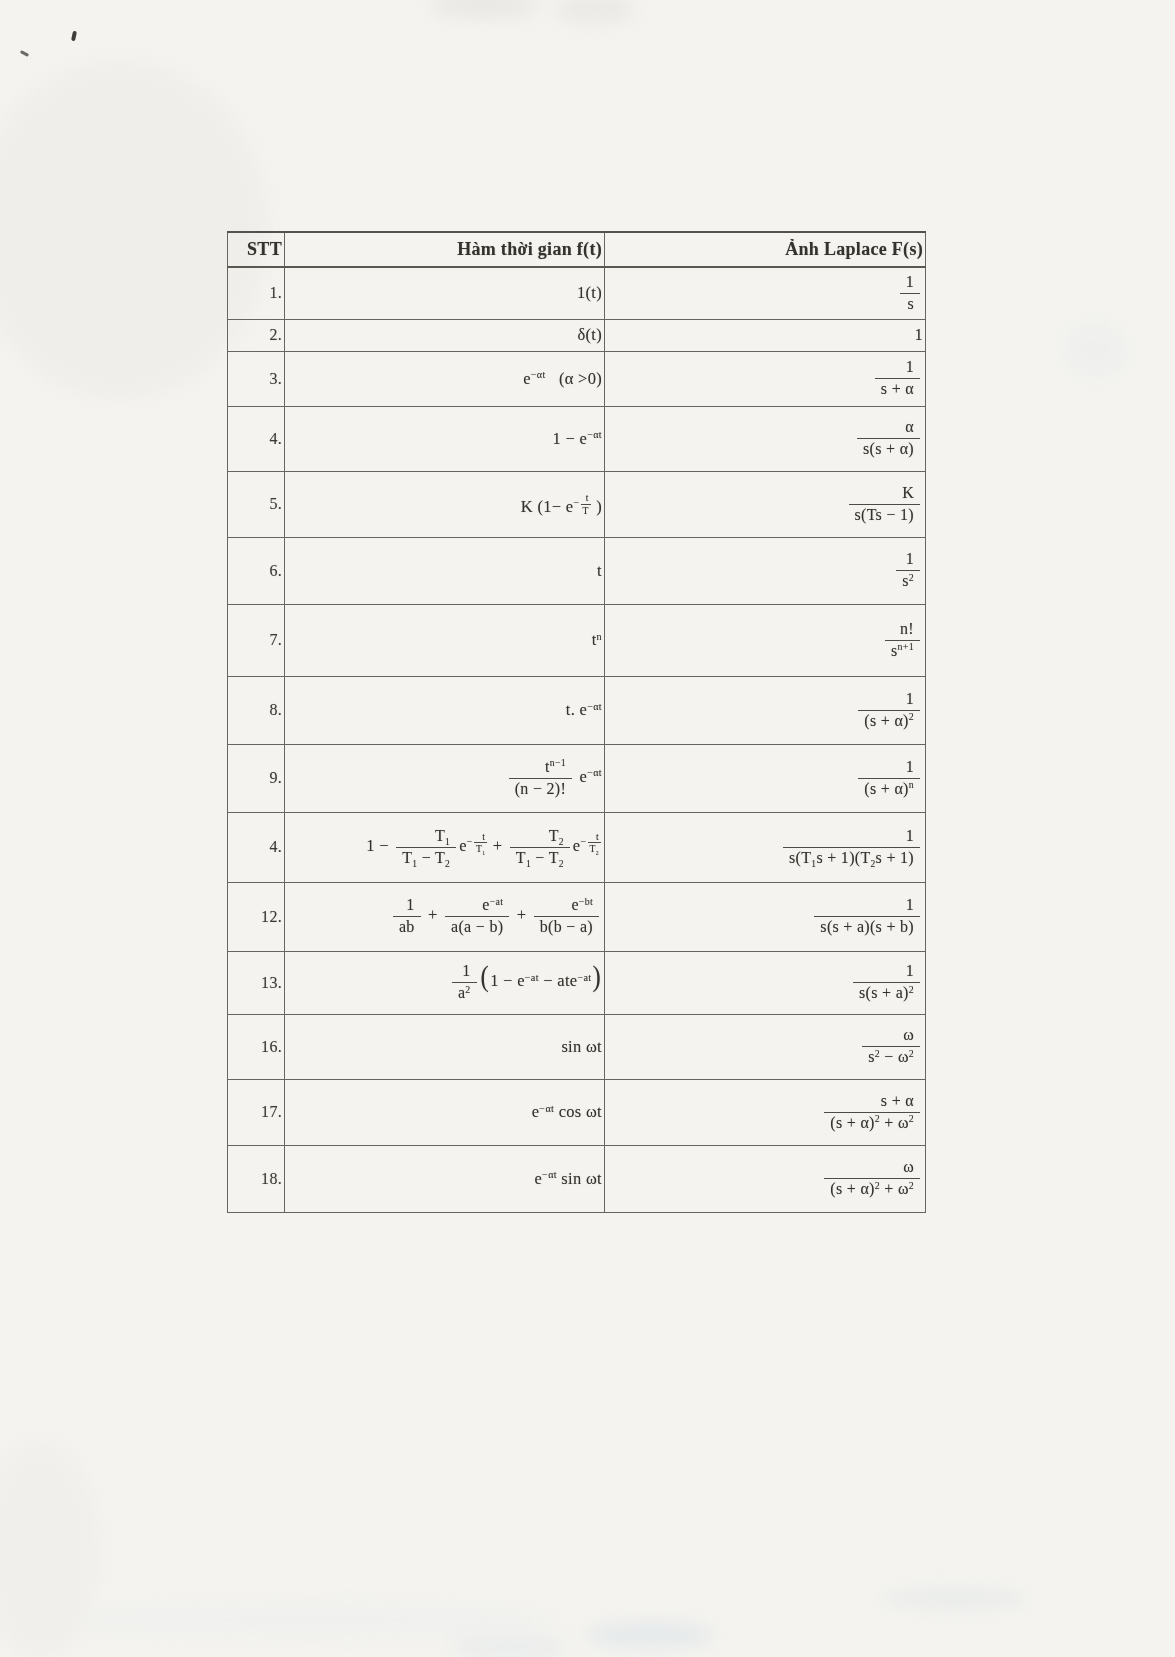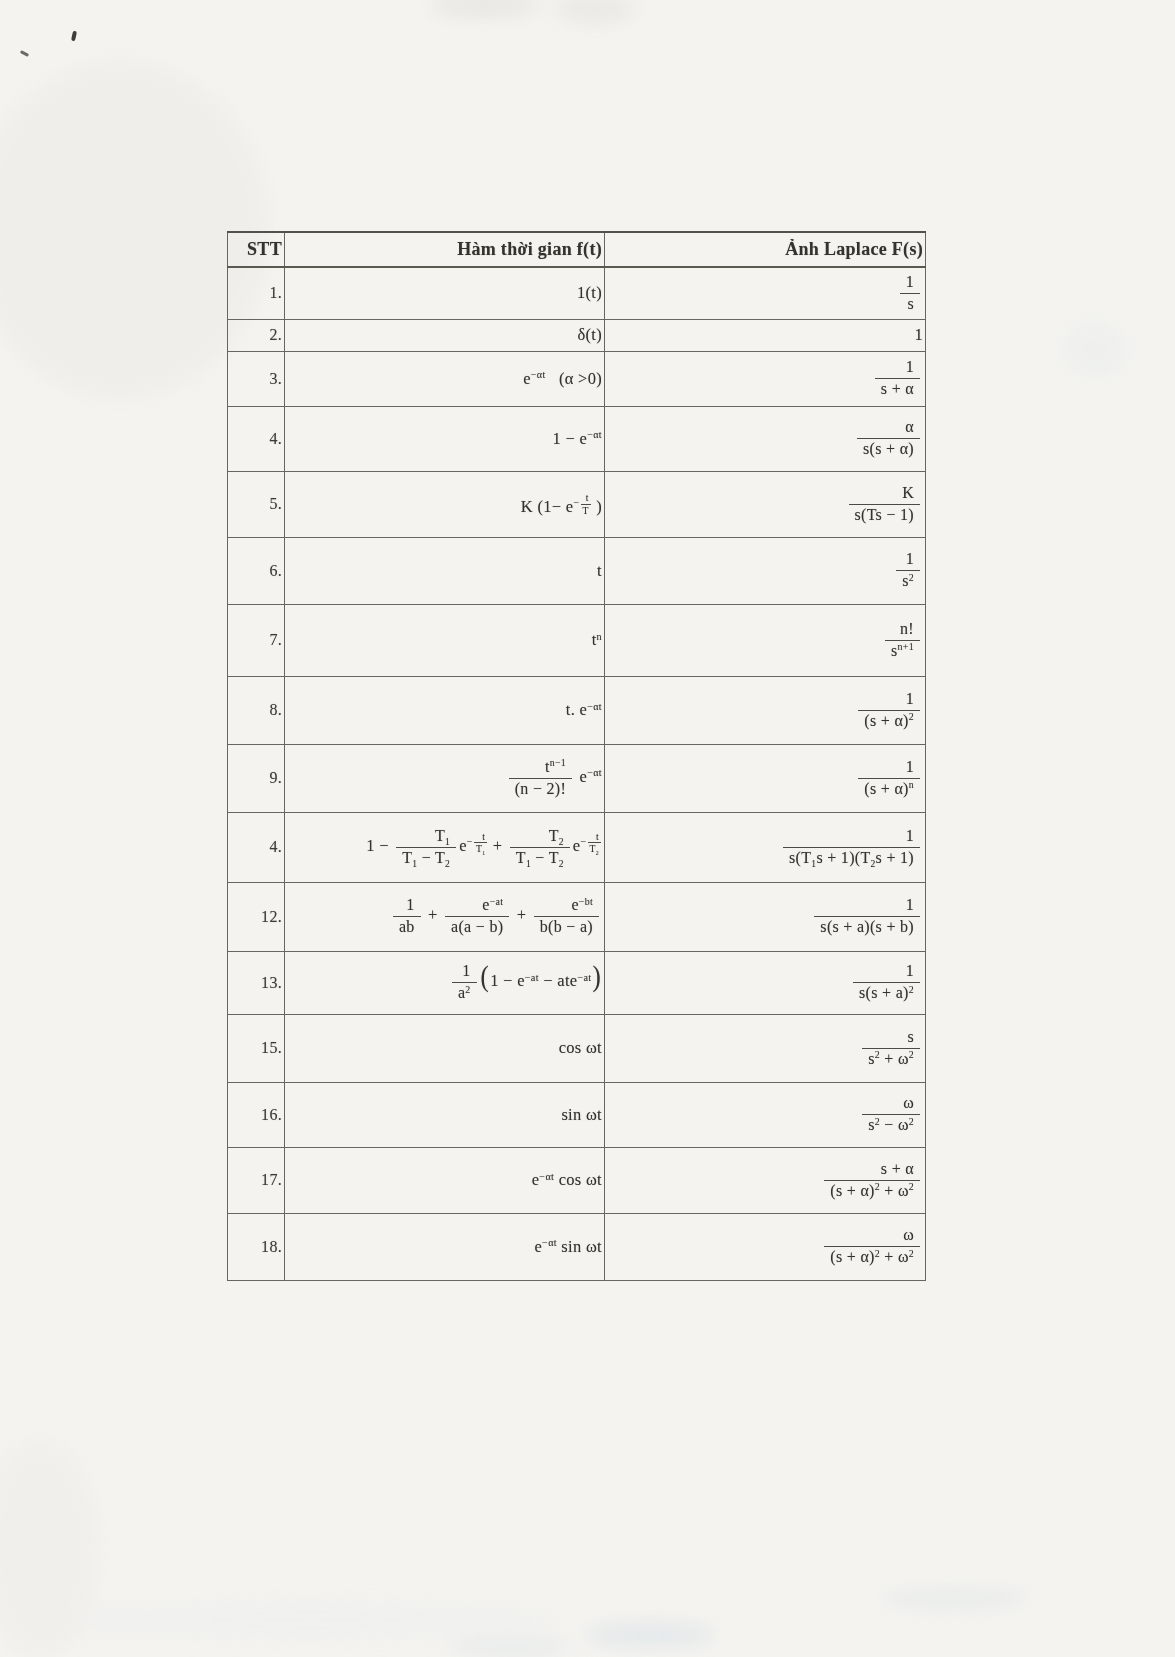--- a/index.html
+++ b/index.html
@@ -195,28 +195,20 @@
           <td class="stt">13.</td>
           <td class="ft"><span class="frac">
               <span class="num">1</span>
               <span class="den">a<sup>2</sup></span>
             </span><span class="bp">(</span>1 − e<sup>−at</sup> − ate<sup>−at</sup><span class="bp">)</span></td>
           <td class="fs"><span class="frac">
               <span class="num">1</span>
               <span class="den">s(s + a)<sup>2</sup></span>
             </span></td>
         </tr>
-        <tr style="height: 68px;">
-          <td class="stt">15.</td>
-          <td class="ft">cos ωt</td>
-          <td class="fs"><span class="frac">
-              <span class="num">s</span>
-              <span class="den">s<sup>2</sup> + ω<sup>2</sup></span>
-            </span></td>
-        </tr>
         <tr style="height: 65px;">
           <td class="stt">16.</td>
           <td class="ft">sin ωt</td>
           <td class="fs"><span class="frac">
               <span class="num">ω</span>
               <span class="den">s<sup>2</sup> − ω<sup>2</sup></span>
             </span></td>
         </tr>
         <tr style="height: 66px;">
           <td class="stt">17.</td>

